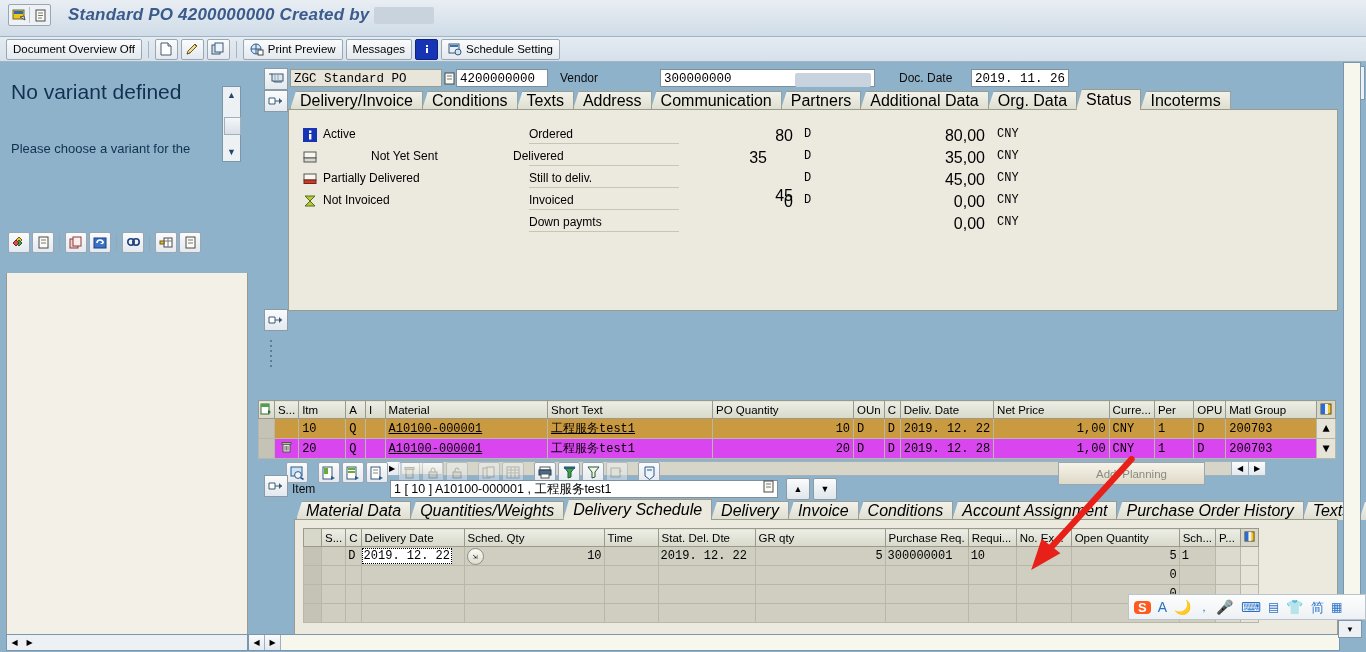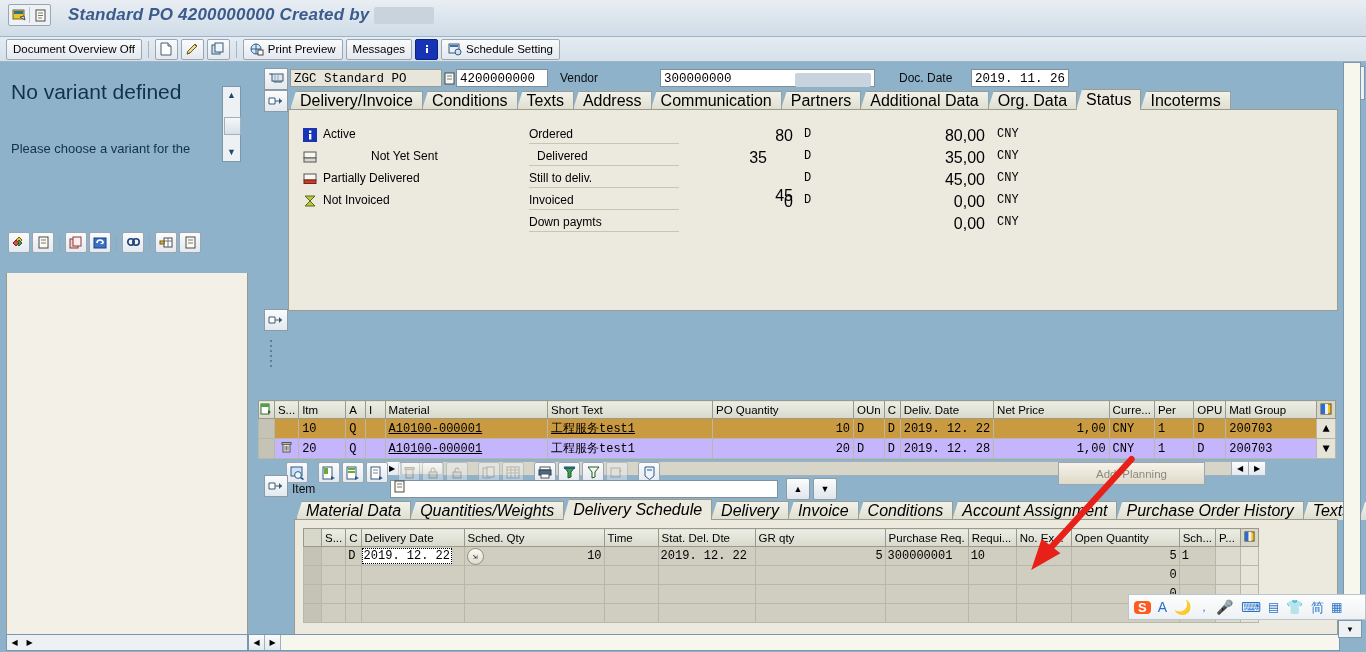--- a/index.html
+++ b/index.html
@@ -104,21 +104,21 @@
     background:linear-gradient(180deg,#fafbfc,#e3e9ef);display:flex;align-items:center;justify-content:center;}
   .grip{position:absolute;left:12px;top:28px;width:6px;height:40px;}
   .grip i{display:block;width:2px;height:2px;background:#5d7d99;margin-bottom:3px;}
 
   .grid{position:absolute;left:28px;top:88px;}
   table.gt{border-collapse:collapse;table-layout:fixed;font-size:11.5px;}
   table.gt th{background:linear-gradient(180deg,#eceee6,#d8d8ca);border:1px solid #9a9a8c;
     font-weight:normal;text-align:left;padding:0 3px;height:17px;font-size:11.5px;
     white-space:nowrap;overflow:hidden;}
   table.gt td{border:1px solid #b9b7a8;height:19px;padding:0 3px;white-space:nowrap;
-    overflow:hidden;background:#c4b5fd;font-size:12px;
+    overflow:hidden;background:#d946ef;font-size:12px;
     font-family:"Liberation Mono","DejaVu Sans Mono",monospace;}
   table.gt tr.sel td{background:#c99a3f;}
   td.num-c{text-align:right;}
   td.cn{font-family:"Liberation Sans","DejaVu Sans",sans-serif;font-size:12px;}
   .ulink{text-decoration:underline;}
 
   .gridbtns{position:absolute;left:28px;top:150px;display:flex;align-items:center;gap:2px;}
   .gb{width:20px;height:19px;border:1px solid #9aa7b3;border-radius:2px;
     background:linear-gradient(180deg,#fafbfc,#e3e9ef);display:flex;align-items:center;justify-content:center;}
   .gb.dis{opacity:.45;}
@@ -408,21 +408,21 @@
         </div>
         <div class="stat-lbl" style="left:34px;top:83px;">Not Invoiced</div>
 
         <div class="flabel" style="left:240px;top:17px;">Ordered</div>
         <div class="uline" style="left:240px;top:33px;width:150px;"></div>
         <div class="num" style="left:460px;top:17px;width:44px;">80</div>
         <div class="unit" style="left:515px;top:17px;">D</div>
         <div class="num" style="left:636px;top:17px;width:60px;">80,00</div>
         <div class="unit" style="left:708px;top:17px;">CNY</div>
 
-        <div class="flabel" style="left:248px;top:39px;">Delivered</div>
+        <div class="flabel" style="left:224px;top:39px;">Delivered</div>
         <div class="uline" style="left:240px;top:55px;width:150px;"></div>
         <div class="num" style="left:434px;top:39px;width:44px;">35</div>
         <div class="unit" style="left:515px;top:39px;">D</div>
         <div class="num" style="left:636px;top:39px;width:60px;">35,00</div>
         <div class="unit" style="left:708px;top:39px;">CNY</div>
 
         <div class="flabel" style="left:240px;top:61px;">Still to deliv.</div>
         <div class="uline" style="left:240px;top:77px;width:150px;"></div>
         <div class="num" style="left:460px;top:61px;width:44px;margin-top:16px;">45</div>
         <div class="unit" style="left:515px;top:61px;">D</div>
@@ -688,20 +688,21 @@
       <div class="det-flag">
         <svg width="16" height="12" viewBox="0 0 16 12">
             <path d="M1 3h6v6H1z" fill="#fff" stroke="#3a5a77"></path>
             <path d="M7 6h7" stroke="#3a5a77"></path>
             <path d="M11 3l3 3-3 3" fill="#3a5a77"></path>
           </svg>
       </div>
       <div style="position:absolute;left:34px;top:6px;display:flex;align-items:center;">
         <div class="lbl" style="width:98px;">Item</div>
         <div class="field" style="width:388px;font-family:'Liberation Sans',sans-serif;display:flex;align-items:center;justify-content:space-between;">
+          <span>1 [ 10 ] A10100-000001 , 工程服务test1</span>
           <span>
             <svg width="11" height="13" viewBox="0 0 11 13">
                 <rect x="1" y="1" width="9" height="11" fill="#fbfbf4" stroke="#4a4a4a"></rect>
                 <line x1="3" y1="4" x2="8" y2="4" stroke="#777"></line>
                 <line x1="3" y1="7" x2="8" y2="7" stroke="#777"></line>
               </svg>
           </span>
         </div>
         <div class="navbtn" style="margin-left:8px;">▲</div>
         <div class="navbtn" style="margin-left:3px;">▼</div>

